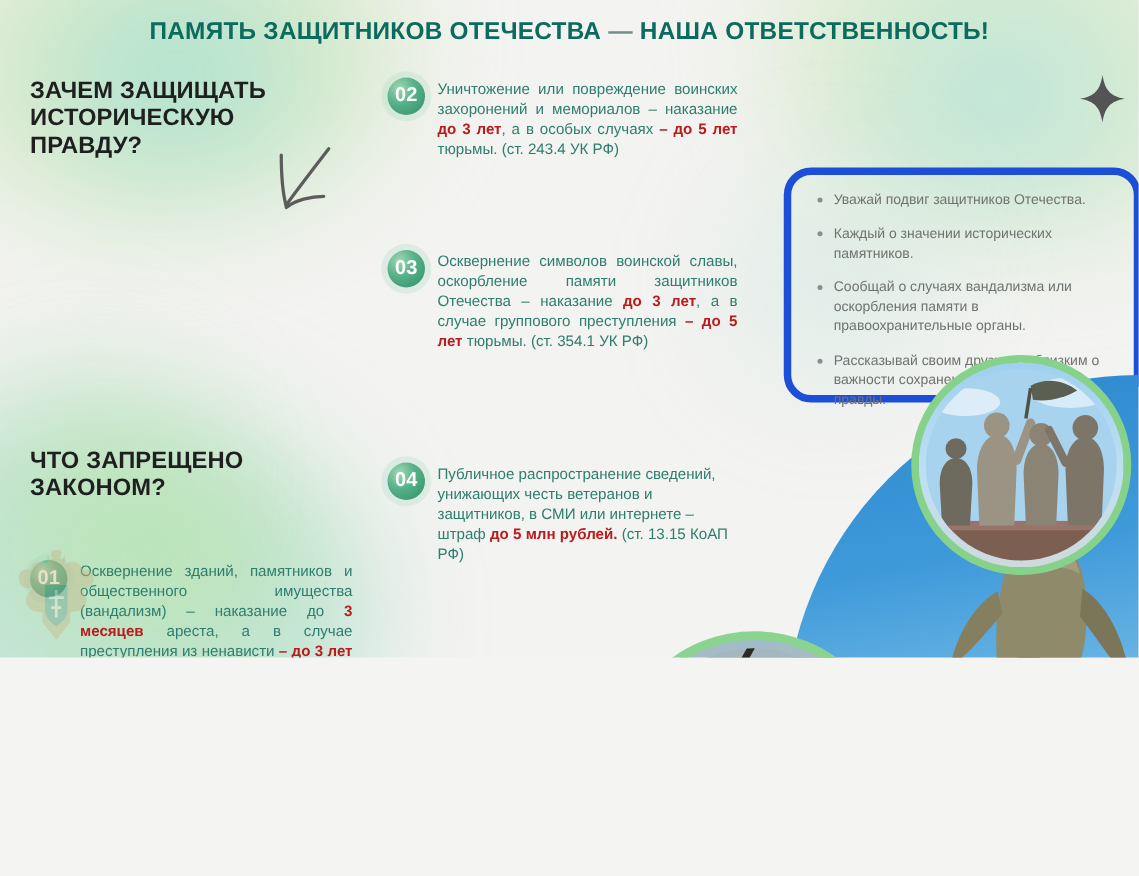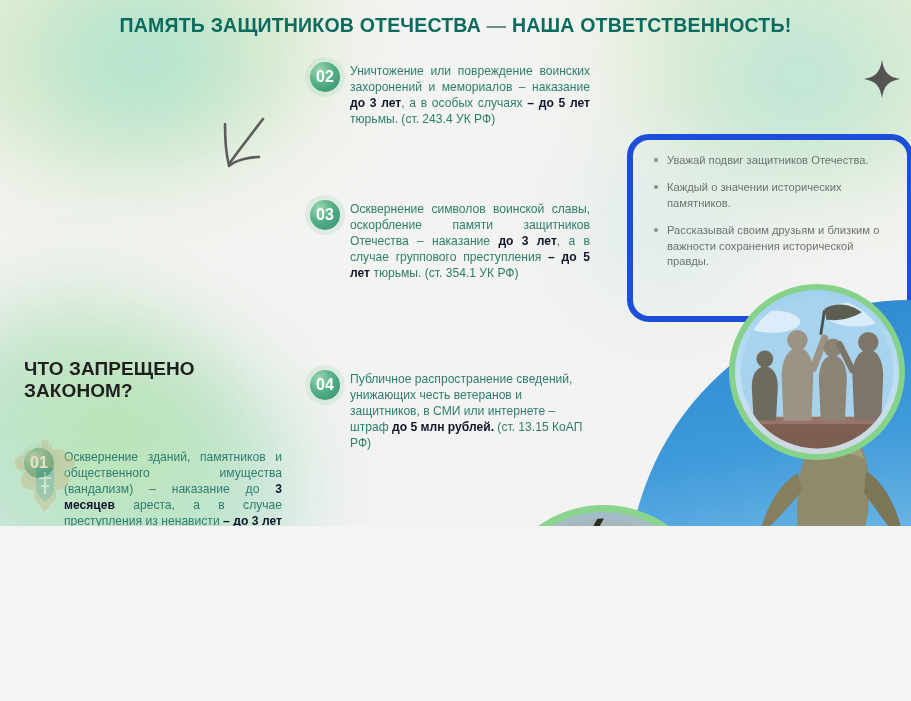--- a/index.html
+++ b/index.html
@@ -77,21 +77,21 @@
     background:radial-gradient(circle at 32% 28%, #9fd8b4 0%, #57b189 42%, #2f8f6a 100%);
     color:#ffffff;font-size:16px;font-weight:bold;
     display:flex;align-items:center;justify-content:center;
     box-shadow:0 0 0 5px rgba(150,210,180,.22);
   }
   .law-text{
     position:absolute;left:40px;top:1px;
     color:#2e7d6e;font-size:12.1px;line-height:1.33;text-align:justify;
   }
   .law-text.left{text-align:left;}
-  .law-text b{font-weight:bold;color:#0f172a;}
+  .law-text b{font-weight:bold;color:#b91c1c;}
 
   #law-01{left:24px;top:448px;width:258px;}
   #law-01 .law-text{width:218px;}
   #law-02{left:310px;top:62px;width:280px;}
   #law-02 .law-text{width:240px;}
   #law-03{left:310px;top:200px;width:280px;}
   #law-03 .law-text{width:240px;}
   #law-04{left:310px;top:370px;width:280px;}
   #law-04 .law-text{width:240px;}
 
@@ -138,20 +138,21 @@
   <div class="blob blob-tl"></div>
   <div class="blob blob-tr"></div>
   <div class="blob blob-bl"></div>
   <div class="blob blob-ml"></div>
   <div class="blob blob-mr"></div>
 
   <div class="title no-sel">
     <span>ПАМЯТЬ ЗАЩИТНИКОВ ОТЕЧЕСТВА </span><span class="dash">—</span><span> НАША ОТВЕТСТВЕННОСТЬ!</span>
   </div>
 
+  <div class="sec-head" id="head-why">ЗАЧЕМ ЗАЩИЩАТЬ ИСТОРИЧЕСКУЮ ПРАВДУ?</div>
 
   <svg class="arrow" viewBox="0 0 66 62">
     <path d="M60 3 C50 16 36 34 26 48" stroke="#5c5c5c" stroke-width="2.6" fill="none" stroke-linecap="round"></path>
     <path d="M22 8 C22 22 23 38 26 49" stroke="#5c5c5c" stroke-width="2.6" fill="none" stroke-linecap="round"></path>
     <path d="M56 41 C46 41 33 44 26 50" stroke="#5c5c5c" stroke-width="2.6" fill="none" stroke-linecap="round"></path>
   </svg>
 
 
   <div class="sec-head" id="head-forbidden">ЧТО ЗАПРЕЩЕНО ЗАКОНОМ?</div>
 
@@ -177,20 +178,21 @@
 
 
   <svg class="sparkle" viewBox="0 0 36 38">
     <path d="M18 0 C20 12 24 17 36 19 C24 21 20 26 18 38 C16 26 12 21 0 19 C12 17 16 12 18 0 Z" fill="#545454"></path>
   </svg>
 
   <div class="card" id="card-you">
     <ul class="bullets">
         <li>Уважай подвиг защитников Отечества.</li>
         <li>Каждый о значении исторических памятников.</li>
+        <li>Сообщай о случаях вандализма или оскорбления памяти в правоохранительные органы.</li>
         <li>Рассказывай своим друзьям и близким о важности сохранения исторической правды.</li>
       </ul>
   </div>
 
   <div class="photo" id="photo-soldier">
     <div class="sky-low"></div>
     <svg class="trees" viewBox="0 0 283 120" preserveAspectRatio="none">
       <path d="M0 120 L0 74 L9 52 L17 74 L24 46 L33 74 L41 58 L50 78 L60 50 L70 78 L80 62 L90 84 L100 70 L110 86 L125 66 L140 88 L160 74 L180 90 L205 72 L230 92 L255 78 L283 96 L283 120 Z" fill="#2e4a2b" opacity="0.92"></path>
       <path d="M0 120 L0 98 L30 88 L60 100 L95 90 L130 102 L175 92 L220 104 L260 94 L283 104 L283 120 Z" fill="#24391f" opacity="0.95"></path>
     </svg>

